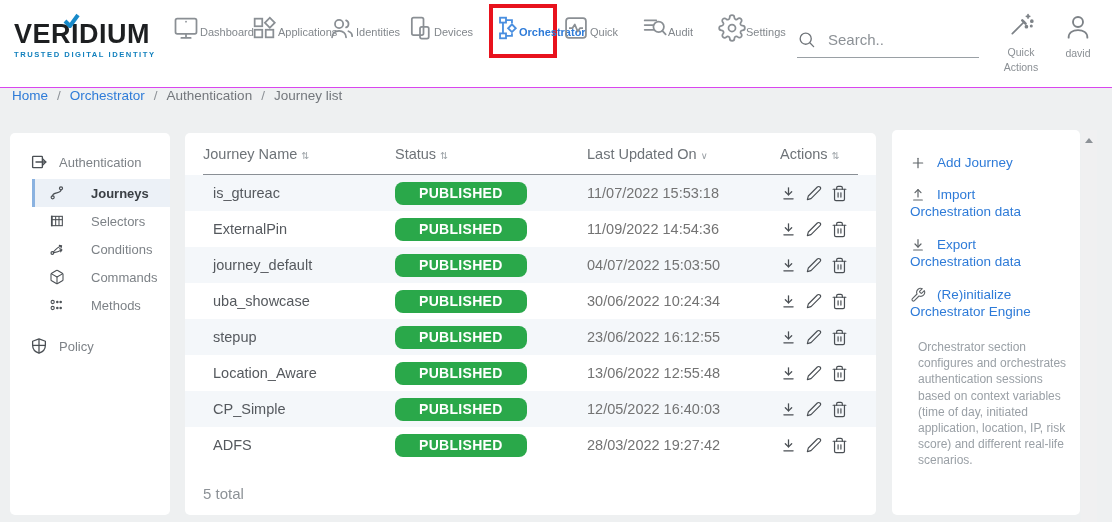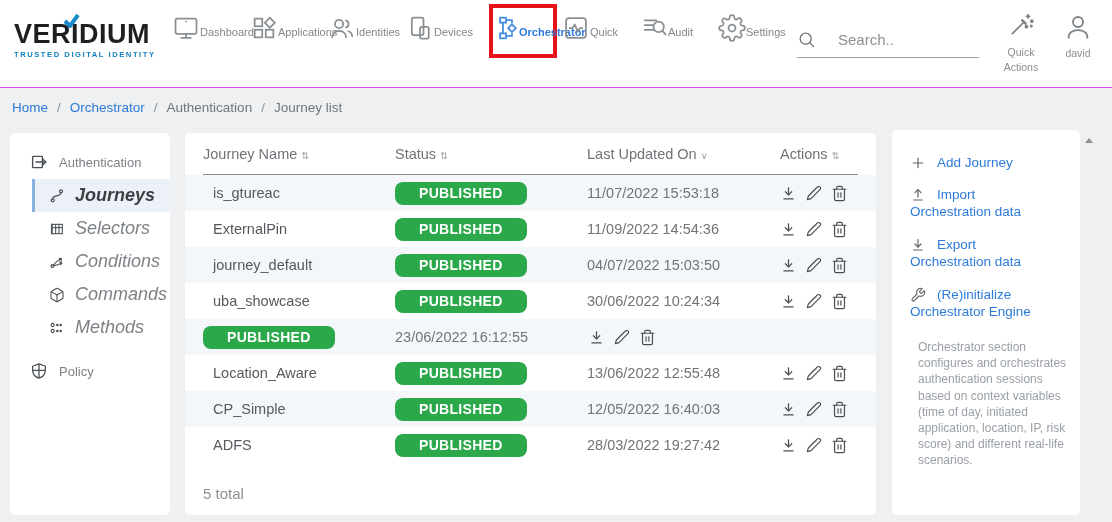--- a/index.html
+++ b/index.html
@@ -15,44 +15,44 @@
   .tagline { font-size:7.6px; font-weight:bold; letter-spacing:1.55px; color:#1280bd; margin-top:2px; }
 
   .nav { position:absolute; left:172px; top:4px; display:flex; }
   .nav-item { width:78px; display:flex; align-items:center; padding:10px 0 8px; cursor:pointer; }
   .nav-item .nicon { color:#8a8f94; margin-bottom:8px; }
   .nav-item .nlabel { font-size:11px; color:#82878c; line-height:12px; }
   .nav-item.highlighted { border:4px solid #e8121d; width:68px; margin:0 5px; padding:6px 0 4px; }
   .nav-item.active .nicon { color:#4a8fe0; }
   .nav-item.active .nlabel { color:#2e7bd8; font-weight:bold; }
 
-  .searchbox { position:absolute; left:797px; top:30px; width:182px; display:flex; align-items:center; gap:22px; border-bottom:1px solid #9aa0a5; padding-bottom:8px; }
+  .searchbox { position:absolute; left:797px; top:30px; width:182px; display:flex; align-items:center; gap:12px; border-bottom:1px solid #9aa0a5; padding-bottom:8px; }
   .searchbox .sicon { color:#6f7479; }
   .searchbox input { border:none; outline:none; font-size:15px; color:#55595e; width:130px; font-family:"Liberation Sans", sans-serif; background:transparent; }
   .searchbox input::placeholder { color:#8c9196; }
 
   .qa { position:absolute; left:993px; top:12px; width:56px; display:flex; flex-direction:column; align-items:center; cursor:pointer; }
   .qa .nicon { color:#7d8287; margin-bottom:7px; }
   .qa .qa-line { font-size:10.5px; color:#8a8f94; line-height:15px; }
   .user { position:absolute; left:1052px; top:12px; width:52px; display:flex; flex-direction:column; align-items:center; cursor:pointer; }
   .user .nicon { color:#7d8287; margin-bottom:5px; }
   .user .nlabel { font-size:10.5px; color:#8a8f94; }
 
   
-  .breadcrumb { position:absolute; left:12px; top:100px; font-size:13.5px; display:flex; gap:9px; align-items:center; }
+  .breadcrumb { position:absolute; left:12px; top:88px; font-size:13.5px; display:flex; gap:9px; align-items:center; }
   .bc-link { color:#2e7bd8; cursor:pointer; }
   .bc-sep { color:#8d9297; }
   .bc-current { color:#73777c; }
 
   
   .sidebar { position:absolute; left:10px; top:133px; width:160px; height:382px; background:#ffffff; border-radius:5px; padding-top:12px; }
   .side-top { display:flex; align-items:center; gap:11px; padding:8px 6px 8px 20px; font-size:13px; color:#7d8287; cursor:pointer; }
   .side-top .sic { color:#4a4f54; }
   .side-sub-list { margin-left:22px; }
-  .side-sub { display:flex; align-items:center; gap:10px; padding:6px 6px 6px 14px; font-size:18px; color:#7d8287; cursor:pointer; border-left:3px solid transparent;font-style:italic; }
+  .side-sub { display:flex; align-items:center; gap:26px; padding:6px 6px 6px 14px; font-size:13px; color:#7d8287; cursor:pointer; border-left:3px solid transparent; }
   .side-sub .sic { color:#4a4f54; }
   .side-sub.active { background:#ecf1f7; border-left:3px solid #8ab2e0; color:#3a3f44; font-weight:bold; }
   .side-policy { margin-top:10px; }
 
   
   .main { position:absolute; left:185px; top:133px; width:691px; height:382px; background:#ffffff; border-radius:5px; }
   .thead { display:flex; align-items:center; height:42px; margin:0 18px; border-bottom:1px solid #8a8f95; font-size:14.5px; color:#6e7378; }
   .h-name { width:192px; } .h-status { width:192px; } .h-date { width:193px; } .h-actions { width:78px; }
   .sortg { font-size:9.5px; color:#9aa0a5; margin-left:4px; }
   .trow { display:flex; align-items:center; height:36px; padding:0 18px; font-size:14.5px; }
@@ -425,20 +425,21 @@
               <polyline points="3 6 21 6"></polyline>
               <path d="M19 6v14a2 2 0 0 1-2 2H7a2 2 0 0 1-2-2V6"></path>
               <path d="M8 6V4a2 2 0 0 1 2-2h4a2 2 0 0 1 2 2v2"></path>
               <line x1="10" y1="11" x2="10" y2="17"></line>
               <line x1="14" y1="11" x2="14" y2="17"></line>
             </svg>
           </span>
       </div>
     </div>
     <div class="trow">
+      <div class="c-name">stepup</div>
       <div class="c-status"><span class="badge">PUBLISHED</span></div>
       <div class="c-date">23/06/2022 16:12:55</div>
       <div class="c-actions">
         <span class="act-ic">
             <svg width="17" height="17" viewBox="0 0 24 24" fill="none" stroke="currentColor" stroke-width="1.8" stroke-linecap="round" stroke-linejoin="round">
               <line x1="12" y1="4" x2="12" y2="14"></line>
               <polyline points="7.5 9.5 12 14 16.5 9.5"></polyline>
               <line x1="5.5" y1="19.5" x2="18.5" y2="19.5"></line>
             </svg>
           </span>

